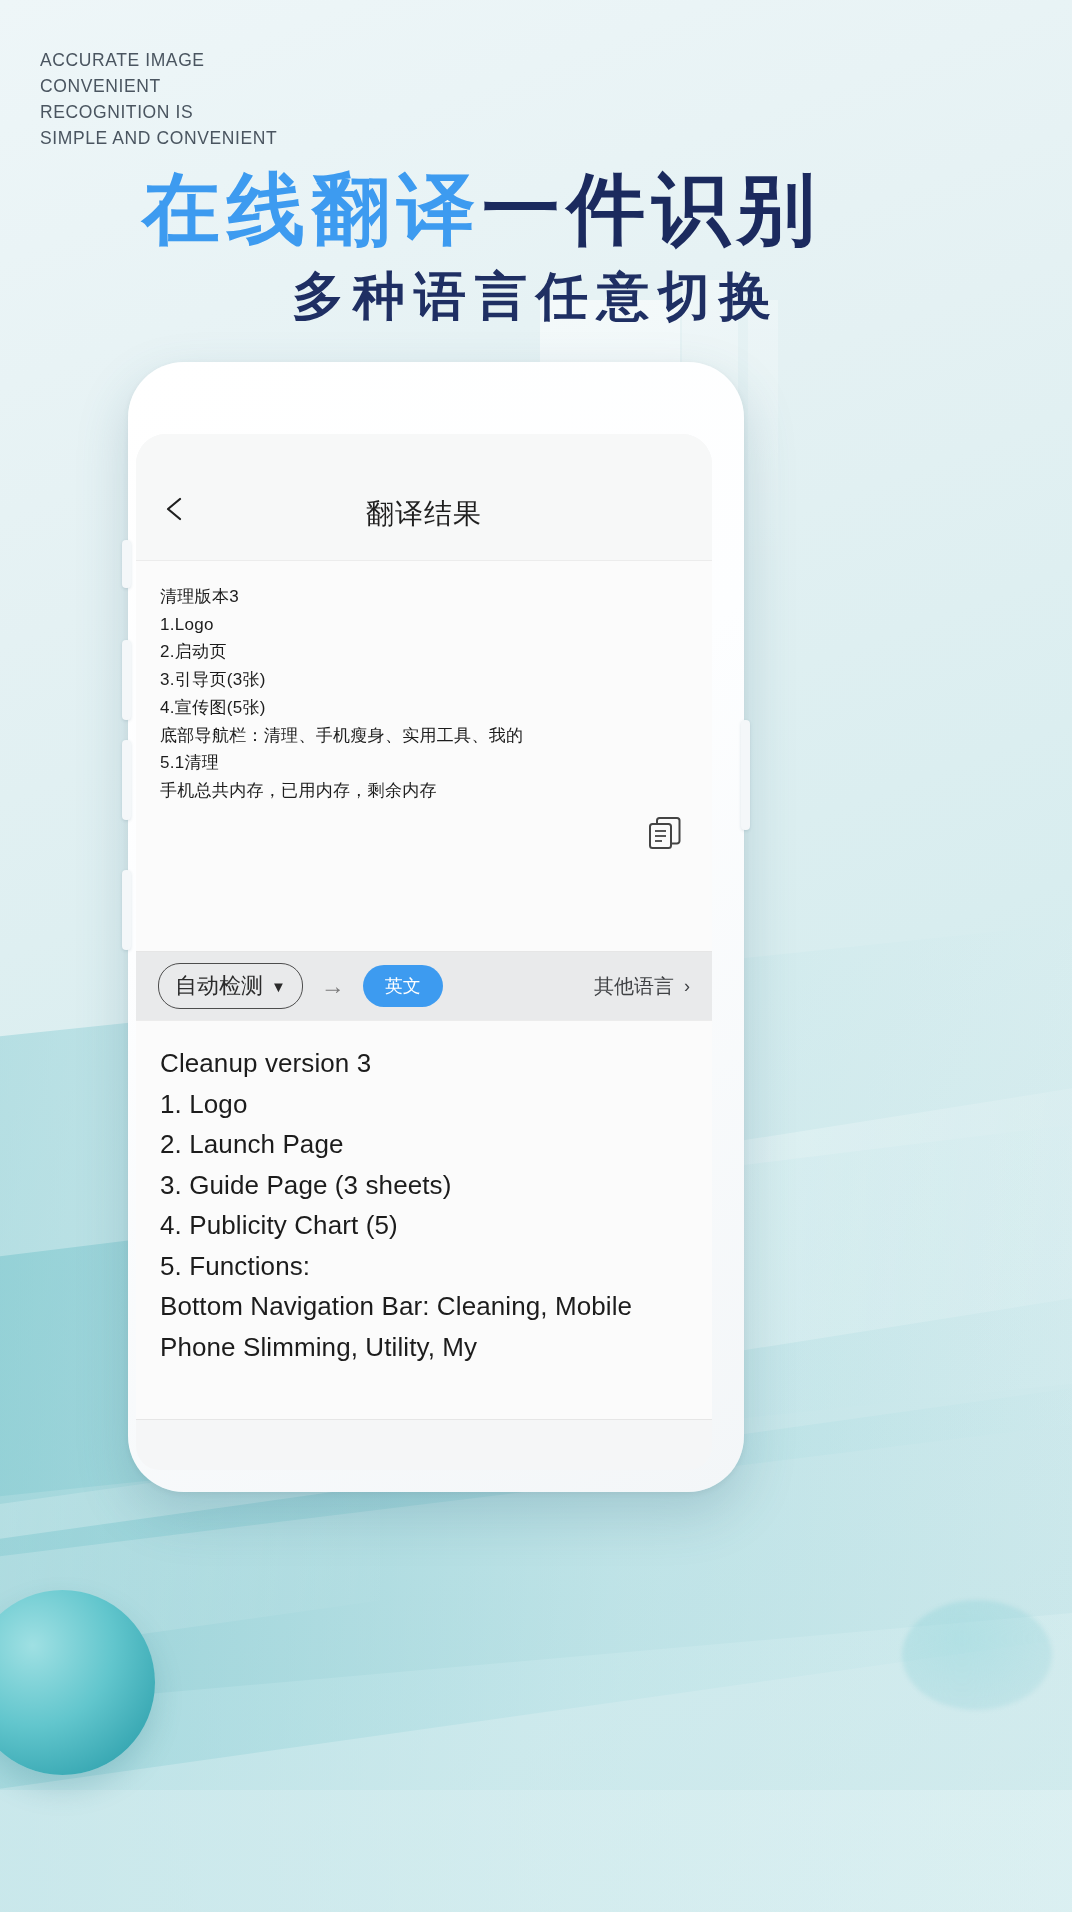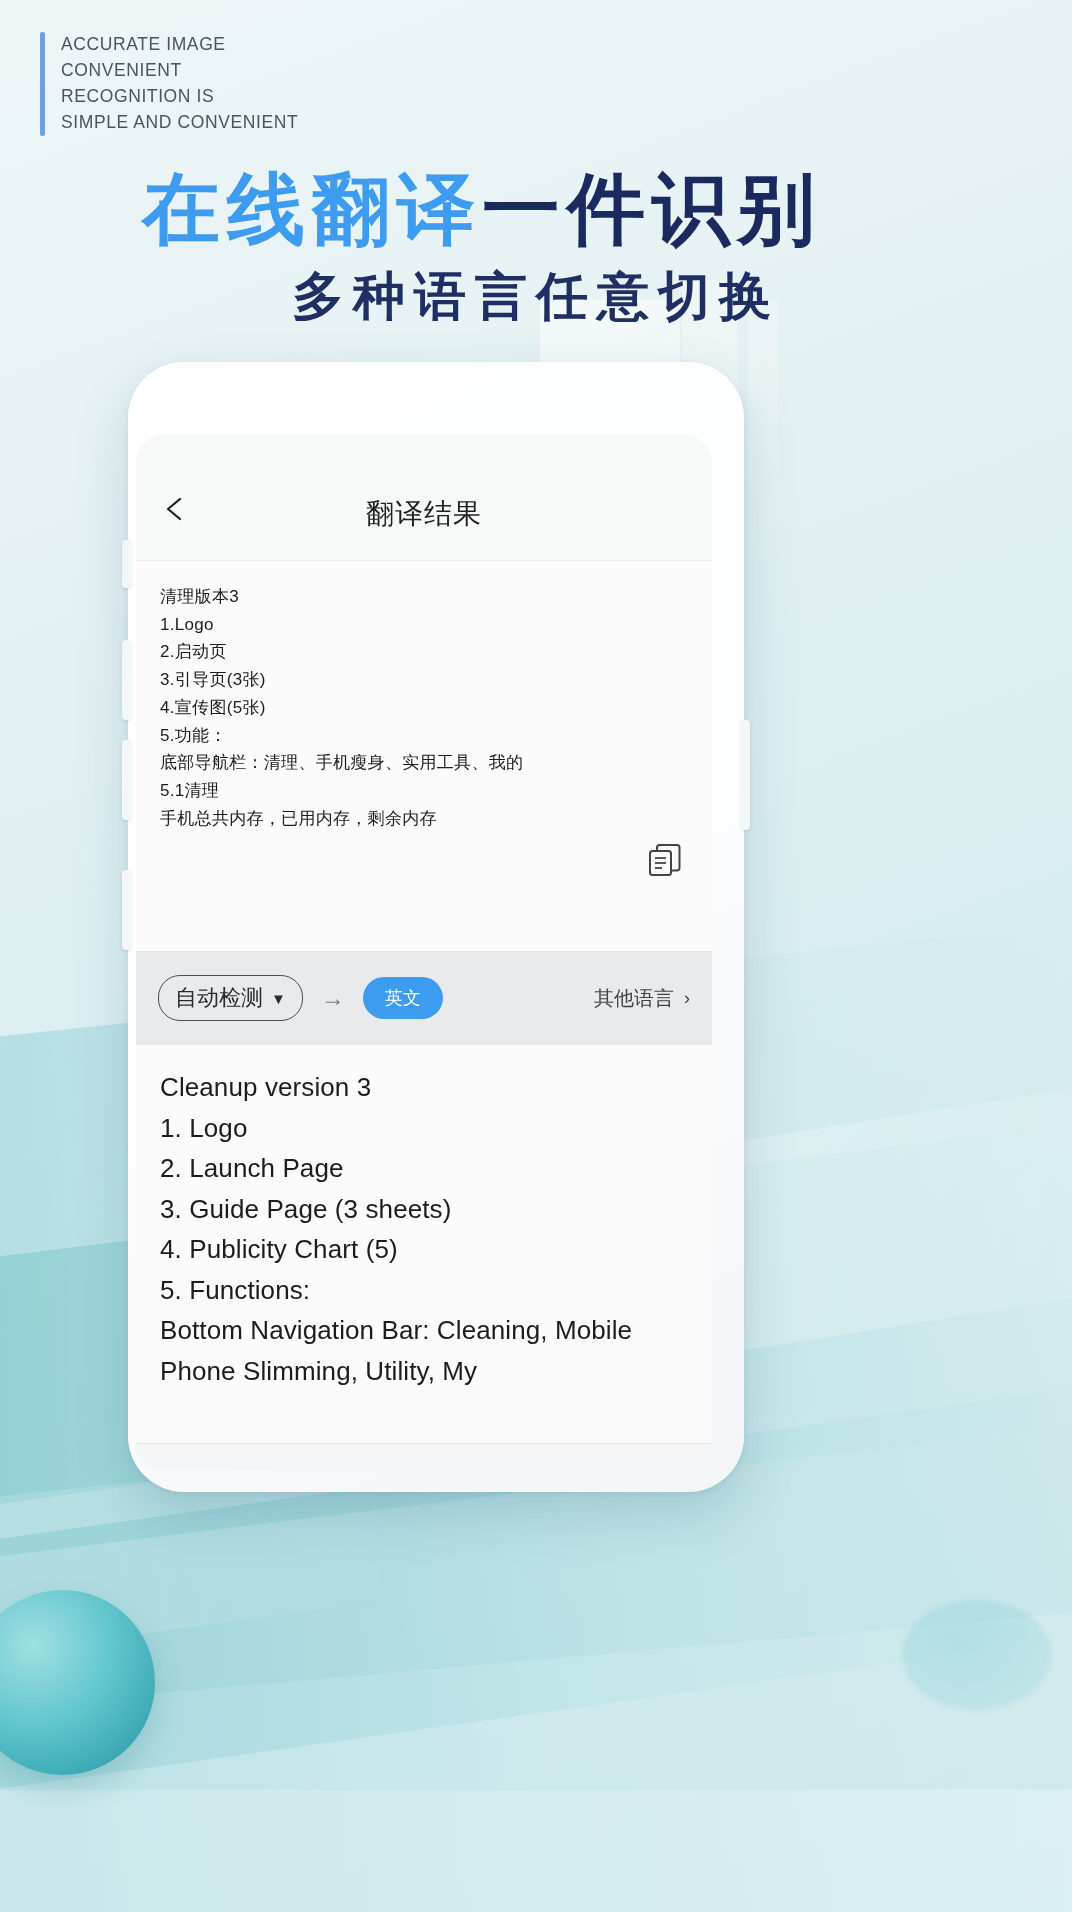--- a/index.html
+++ b/index.html
@@ -73,21 +73,21 @@
   .bg-sphere-sm {
     position: absolute; right: 20px; top: 1600px; width: 150px; height: 110px;
     border-radius: 50%;
     background: radial-gradient(ellipse at 40% 35%, rgba(150,215,220,.5), rgba(110,195,205,.18) 70%, rgba(110,195,205,0) 100%);
     filter: blur(2px);
   }
 
   
   .eyebrow {
     position: absolute; left: 40px; top: 32px;
-    display: flex; align-items: stretch; gap: 16px;
+    display: flex; align-items: stretch; gap: 16px; flex-direction: column;
   }
   .eyebrow-bar { width: 5px; background: #6f9fe0; border-radius: 2px; }
   .eyebrow-lines {
     font-size: 17.5px; letter-spacing: .6px; line-height: 1.48;
     color: #4a5560; font-weight: 500;
   }
 
   
   .headline {
     position: absolute; left: 0; top: 158px; width: 964px;
@@ -167,21 +167,21 @@
     letter-spacing: .3px;
   }
   .copy-row {
     display: flex; justify-content: flex-end; align-items: center;
     gap: 22px; padding: 10px 4px 4px 0;
   }
   .icon-btn { width: 38px; height: 38px; display: block; }
 
   
   .langbar {
-    height: 92px; background: #e9eaeb;
+    height: 68px; background: #e9eaeb;
     display: flex; align-items: center;
     padding: 0 22px;
     gap: 16px;
   }
   .lang-pill {
     border: 1.6px solid #4d4d4d; border-radius: 22px;
     padding: 7px 16px;
     font-size: 22px; color: #2b2b2b;
     display: flex; align-items: center; gap: 8px;
     background: transparent;
@@ -265,21 +265,20 @@
       </span>
       <div class="titlebar-title">翻译结果</div>
     </div>
 
     <div class="panel source">
       <div class="src-line">清理版本3</div>
       <div class="src-line">1.Logo</div>
       <div class="src-line">2.启动页</div>
       <div class="src-line">3.引导页(3张)</div>
       <div class="src-line">4.宣传图(5张)</div>
-      <div class="src-line">5.功能：</div>
       <div class="src-line">底部导航栏：清理、手机瘦身、实用工具、我的</div>
       <div class="src-line">5.1清理</div>
       <div class="src-line">手机总共内存，已用内存，剩余内存</div>
       <div class="copy-row">
         <span class="icon-btn">
           <svg width="38" height="38" viewBox="0 0 38 38">
             <rect x="4" y="9" width="21" height="24" rx="2.5" fill="none" stroke="#444" stroke-width="2"></rect>
             <path d="M11 9 V5.5 a2.5 2.5 0 0 1 2.5 -2.5 H31 a2.5 2.5 0 0 1 2.5 2.5 V26 a2.5 2.5 0 0 1 -2.5 2.5 H25" fill="none" stroke="#444" stroke-width="2"></path>
             <line x1="9" y1="16" x2="20" y2="16" stroke="#444" stroke-width="1.8"></line>
             <line x1="9" y1="21" x2="20" y2="21" stroke="#444" stroke-width="1.8"></line>

